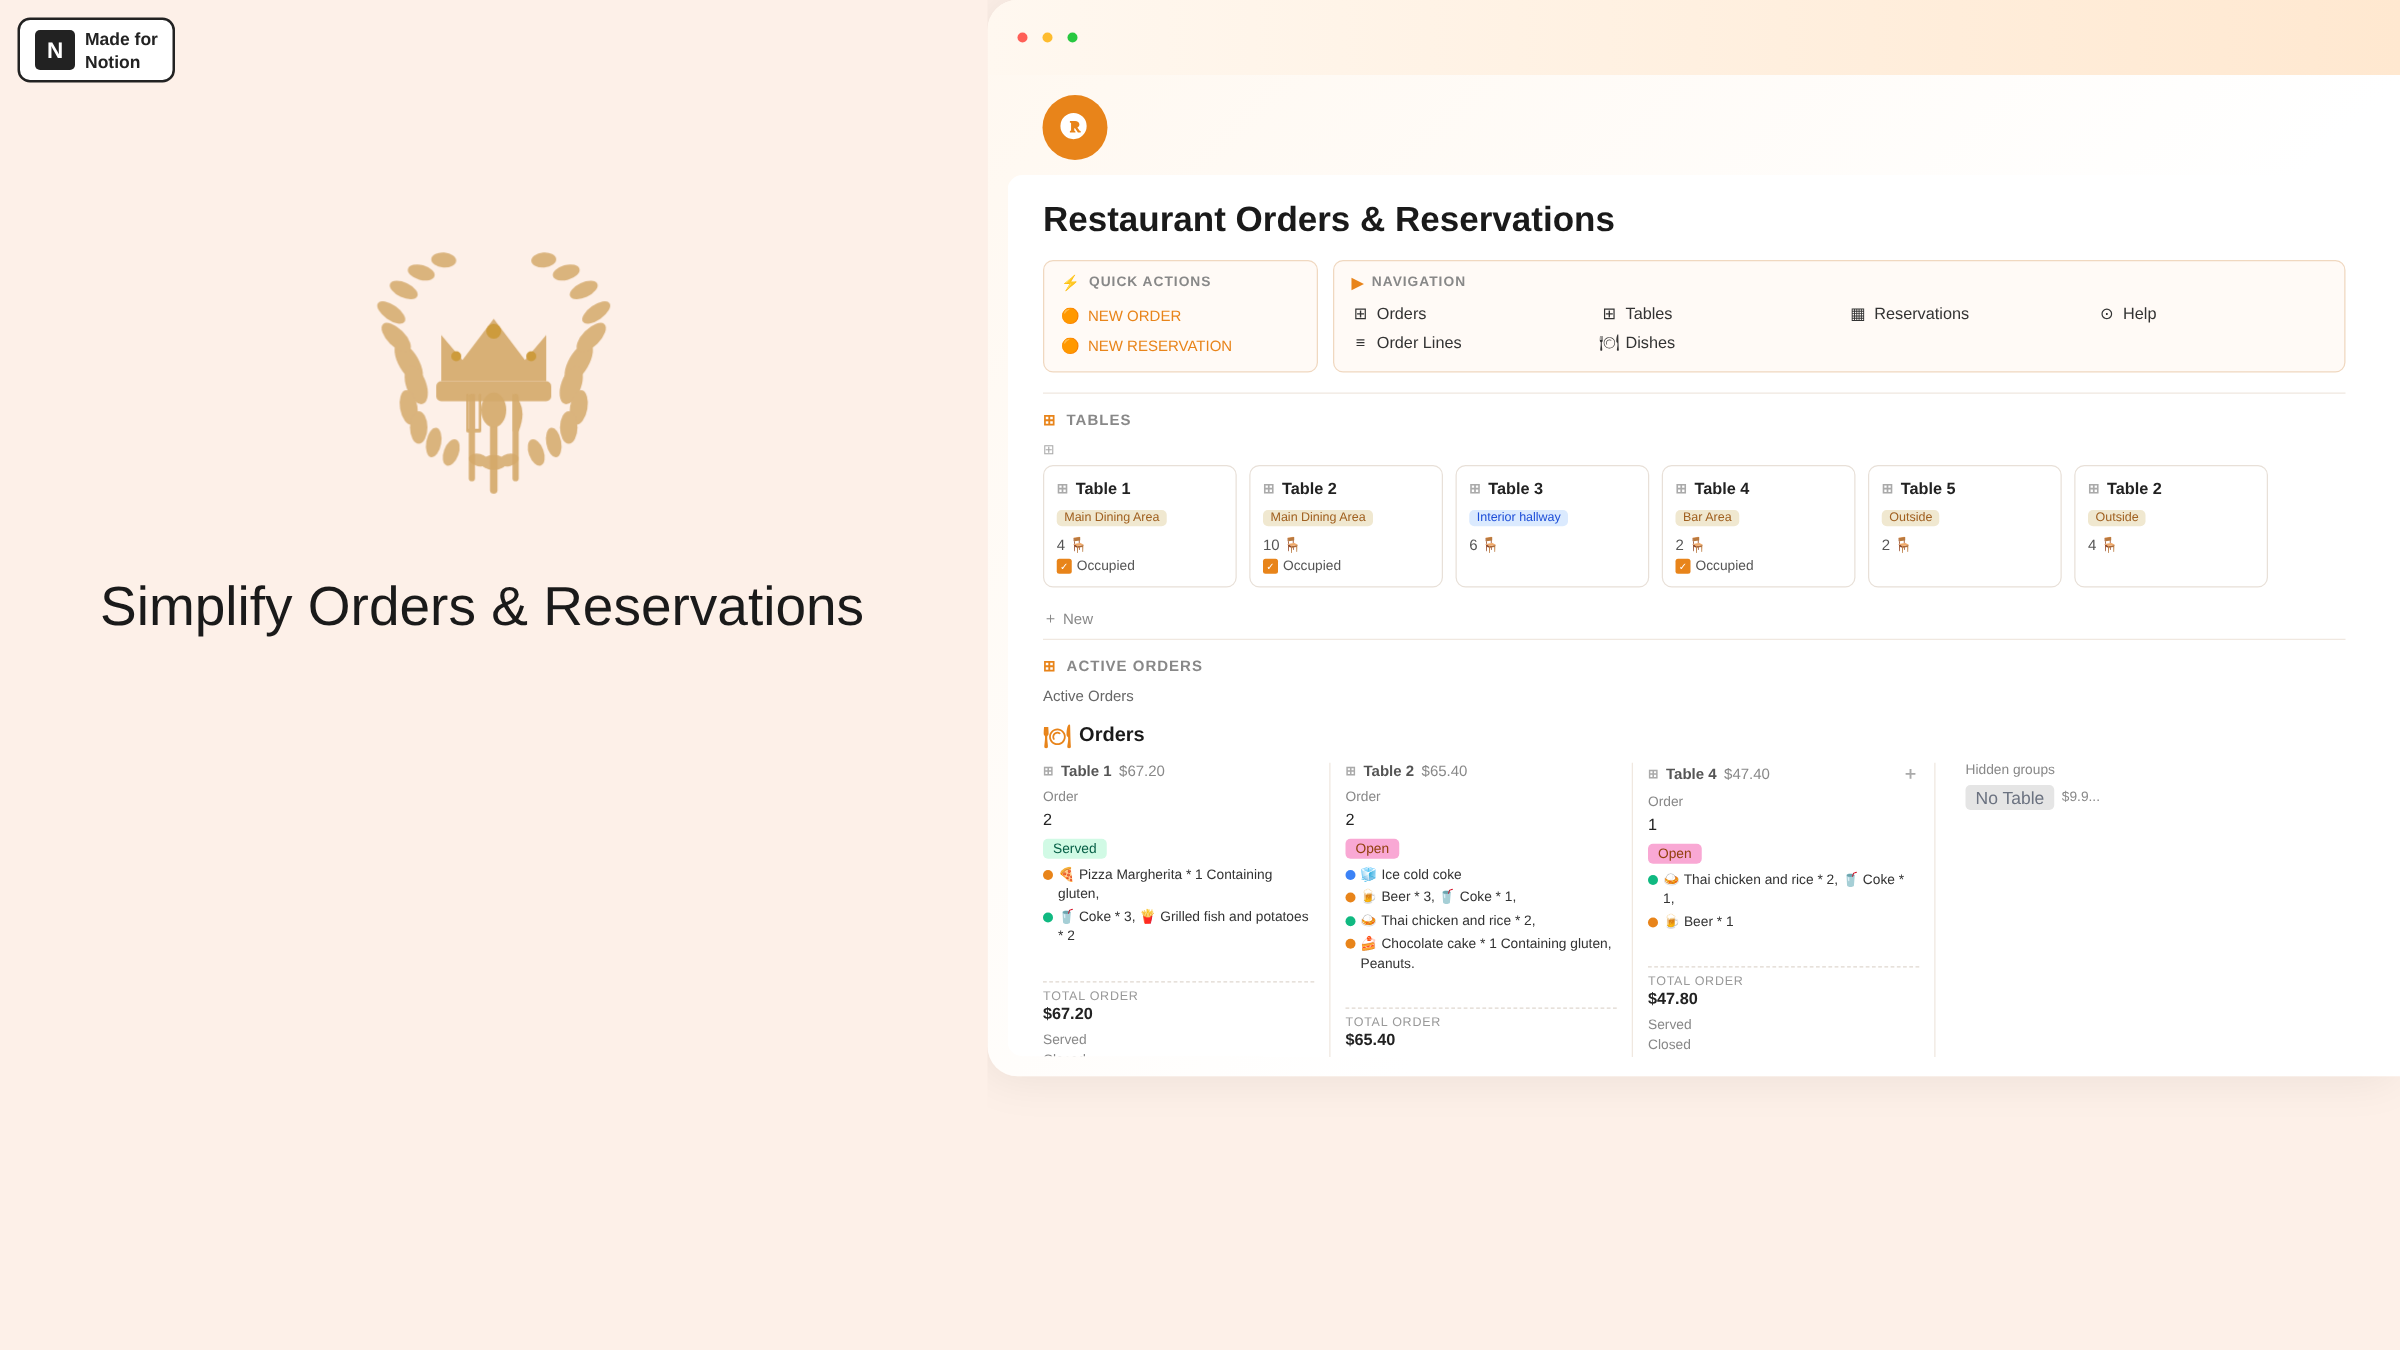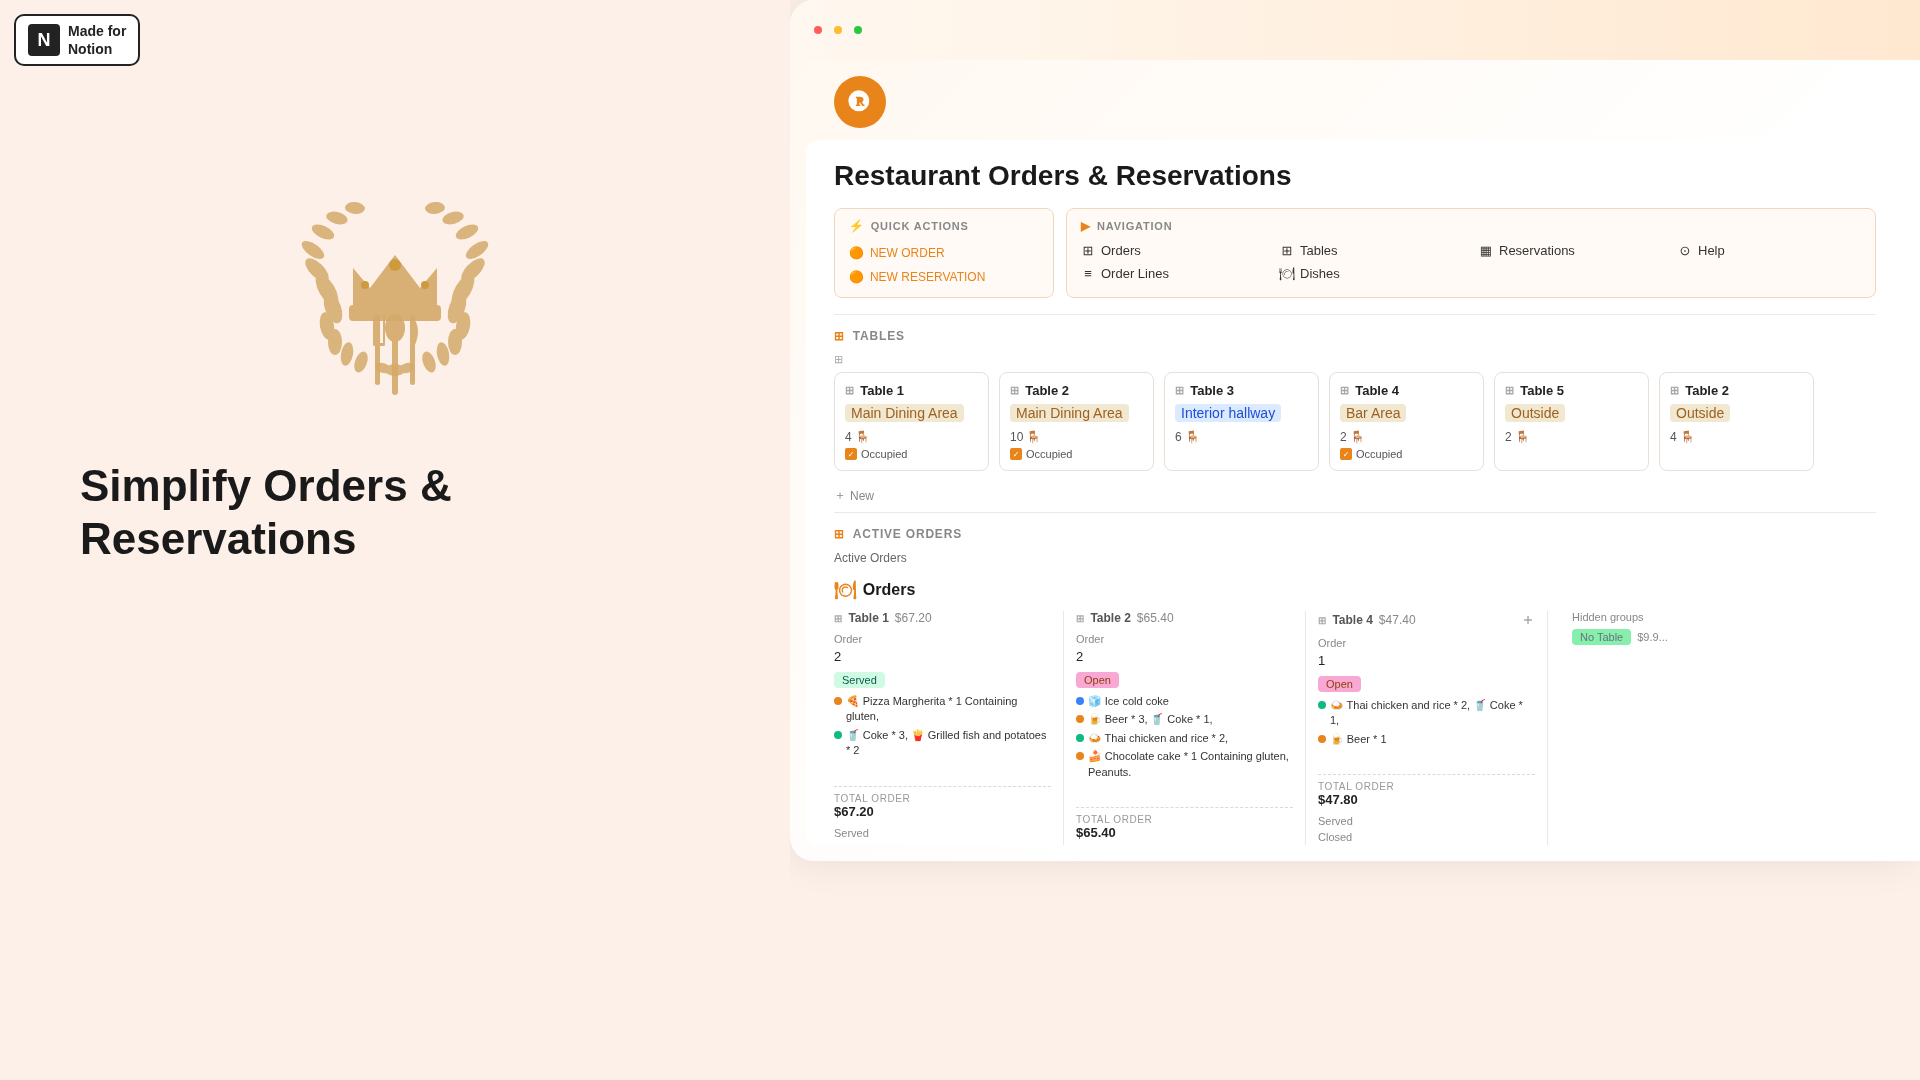--- a/index.html
+++ b/index.html
@@ -62,21 +62,21 @@
       display: flex;
       align-items: center;
       justify-content: center;
     }
 
     .hero-text {
       padding: 40px 80px 0;
     }
     .hero-title {
       font-size: 44px;
-      font-weight: 700;
+      font-weight: 400;
       color: #1a1a1a;
       line-height: 1.2;
       margin-bottom: 16px;
     }
     .hero-subtitle {
       font-size: 22px;
       color: #444;
       line-height: 1.5;
       font-weight: 400;
     }
@@ -244,21 +244,21 @@
       font-size: 13px;
       font-weight: 600;
       color: #222;
       margin-bottom: 6px;
     }
     .table-card-tag {
       display: inline-block;
       background: #f0e8d0;
       color: #a06020;
       border-radius: 4px;
-      font-size: 14px;
+      font-size: 10px;
       padding: 1px 6px;
       margin-bottom: 4px;
     }
     .table-card-tag.blue {
       background: #dbeafe;
       color: #1d4ed8;
     }
     .table-card-seats {
       font-size: 12px;
       color: #555;
@@ -407,24 +407,24 @@
       min-width: 150px;
       padding-left: 12px;
     }
     .hidden-group-header {
       font-size: 11px;
       color: #888;
       margin-bottom: 6px;
     }
     .no-table-tag {
       display: inline-block;
-      background: #86efac;
+      background: #e5e5e5;
       color: #6b7280;
       border-radius: 4px;
-      font-size: 11px;
+      font-size: 14px;
       padding: 2px 8px;
     }
 
     
     .crown-wreath-svg {
       width: 260px;
       height: 260px;
     }
   </style>
 </head>

